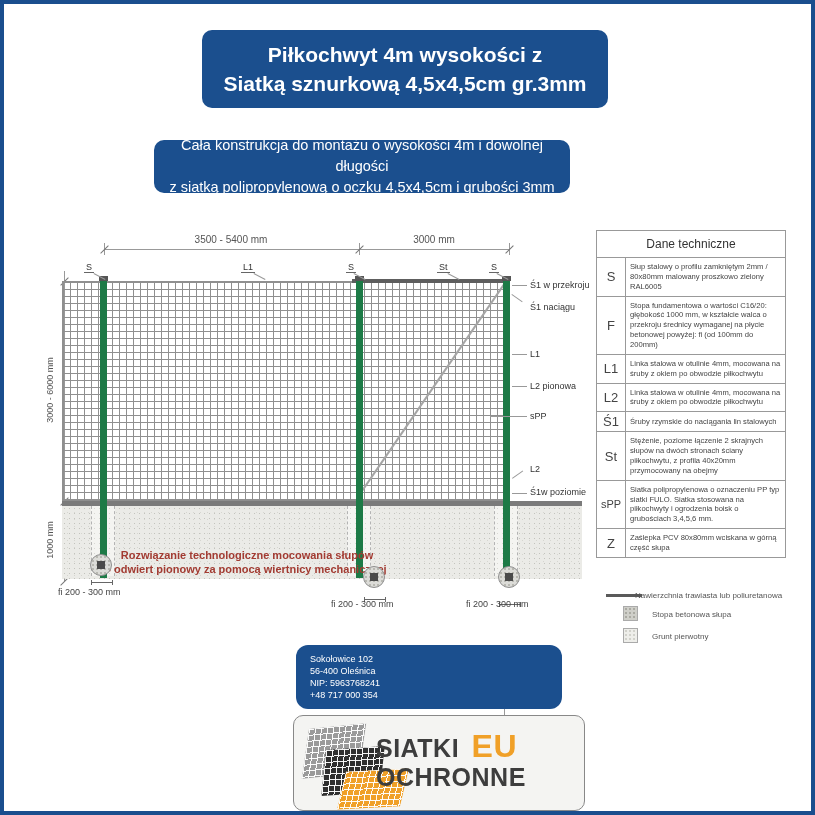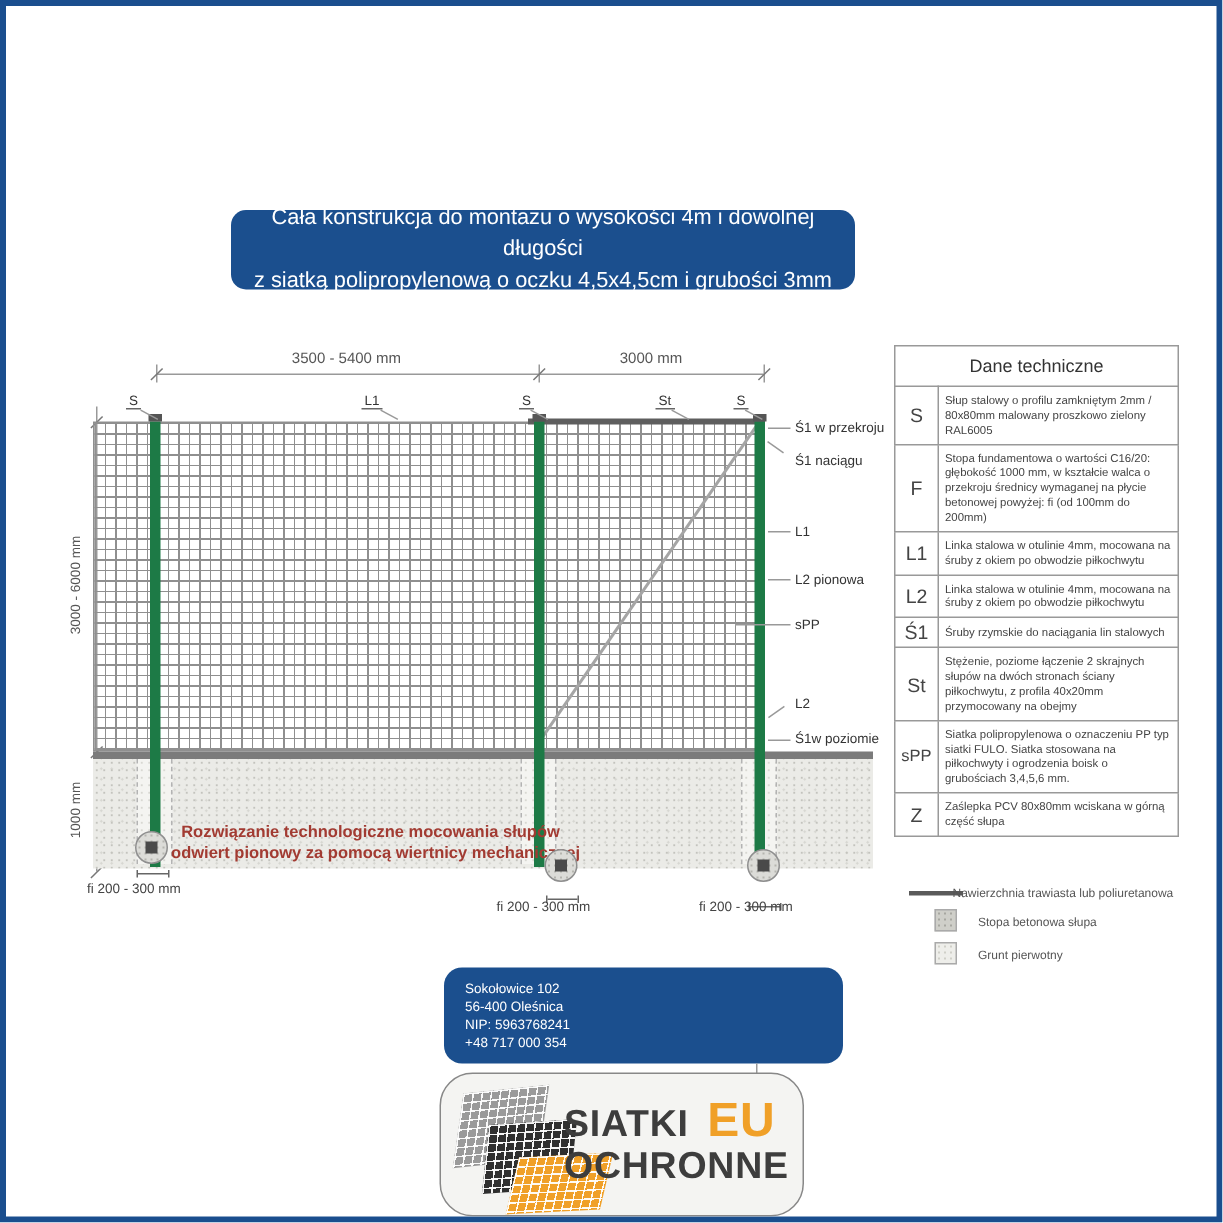--- a/index.html
+++ b/index.html
@@ -69,37 +69,41 @@
   .lg-sq2{background-color:#eeeeea;background-image:radial-gradient(#cfcfc8 0.7px,transparent 0.8px);background-size:4px 4px;}
 
   
   .producer{left:292px;top:641px;width:266px;height:64px;background:#1b4f8e;border-radius:12px;color:#fff;
     display:flex;align-items:center;box-sizing:border-box;padding:0 10px 0 14px;}
   .producer .plabel{font-size:15px;flex:1;}
   .producer .addr{font-size:9px;line-height:1.35;text-align:left;}
   .connector{left:500px;top:705px;height:8px;border-left:1px solid #999;}
 
   
-  .logo{left:289px;top:711px;width:243px;height:96px;background:#f4f4f2;border:1.5px solid #888;border-radius:22px;box-sizing:border-box;text-decoration:underline;}
+  .logo{left:289px;top:711px;width:292px;height:96px;background:#f4f4f2;border:1.5px solid #888;border-radius:10px;box-sizing:border-box;text-decoration:underline;}
   .lpanel{position:absolute;
     background-image:repeating-linear-gradient(to right,rgba(255,255,255,.95) 0 1px,transparent 1px 6px),
                      repeating-linear-gradient(to bottom,rgba(255,255,255,.95) 0 1px,transparent 1px 6px);}
   .lp-gray{left:12px;top:10px;width:56px;height:50px;background-color:#9a9a9a;transform:skewX(-14deg) rotate(-6deg);}
   .lp-dark{left:30px;top:32px;width:58px;height:46px;background-color:#2f2f2f;transform:skewX(-10deg) rotate(-4deg);}
   .lp-orange{left:48px;top:54px;width:62px;height:38px;background-color:#f0a028;transform:skewX(-16deg) rotate(-3deg);}
   .logo-l1{position:absolute;left:82px;top:12px;white-space:nowrap;}
   .logo-l1 .w1{font-size:25px;font-weight:bold;color:#3d3d3d;letter-spacing:.5px;}
   .logo-l1 .w2{font-size:32px;font-weight:bold;color:#f0a028;letter-spacing:.5px;margin-left:8px;}
   .logo-l2{position:absolute;left:82px;top:47px;font-size:25px;font-weight:bold;color:#3d3d3d;letter-spacing:.5px;white-space:nowrap;}
 </style>
 </head>
 <body>
 
 <div class="page">
 
+  <div class="abs bluebox title-box">
+    <div>Piłkochwyt 4m wysokości z</div>
+    <div>Siatką sznurkową 4,5x4,5cm gr.3mm</div>
+  </div>
 
   <div class="abs bluebox subtitle-box">
     <div>Cała konstrukcja do montażu o wysokości 4m i dowolnej długości</div>
     <div>z siatką polipropylenową o oczku 4,5x4,5cm i grubości 3mm</div>
   </div>
 
   <div class="abs dimline-h" style="left:100px;top:245px;width:405px;"></div>
   <div class="abs dimline-v" style="left:100px;top:239px;height:12px;"></div>
   <div class="abs dimline-v" style="left:355px;top:239px;height:12px;"></div>
   <div class="abs dimline-v" style="left:505px;top:239px;height:12px;"></div>

